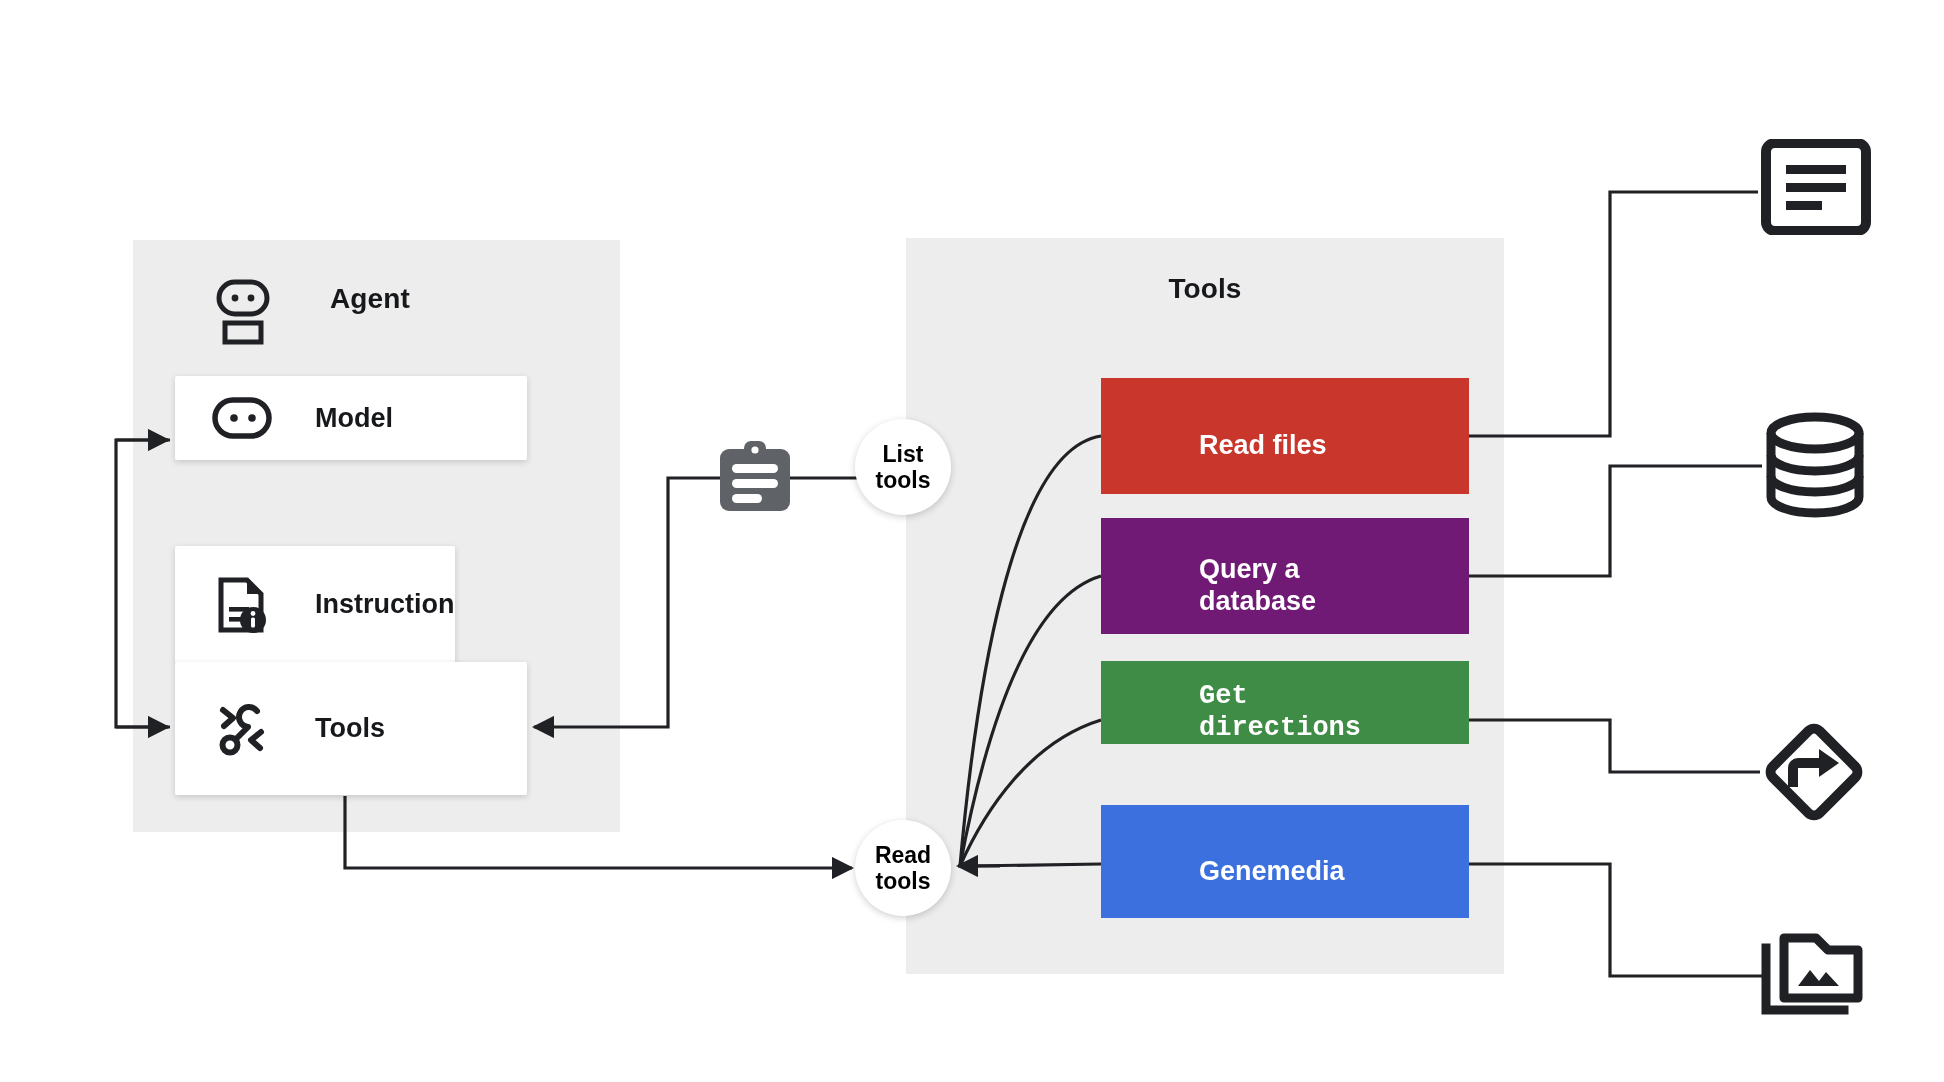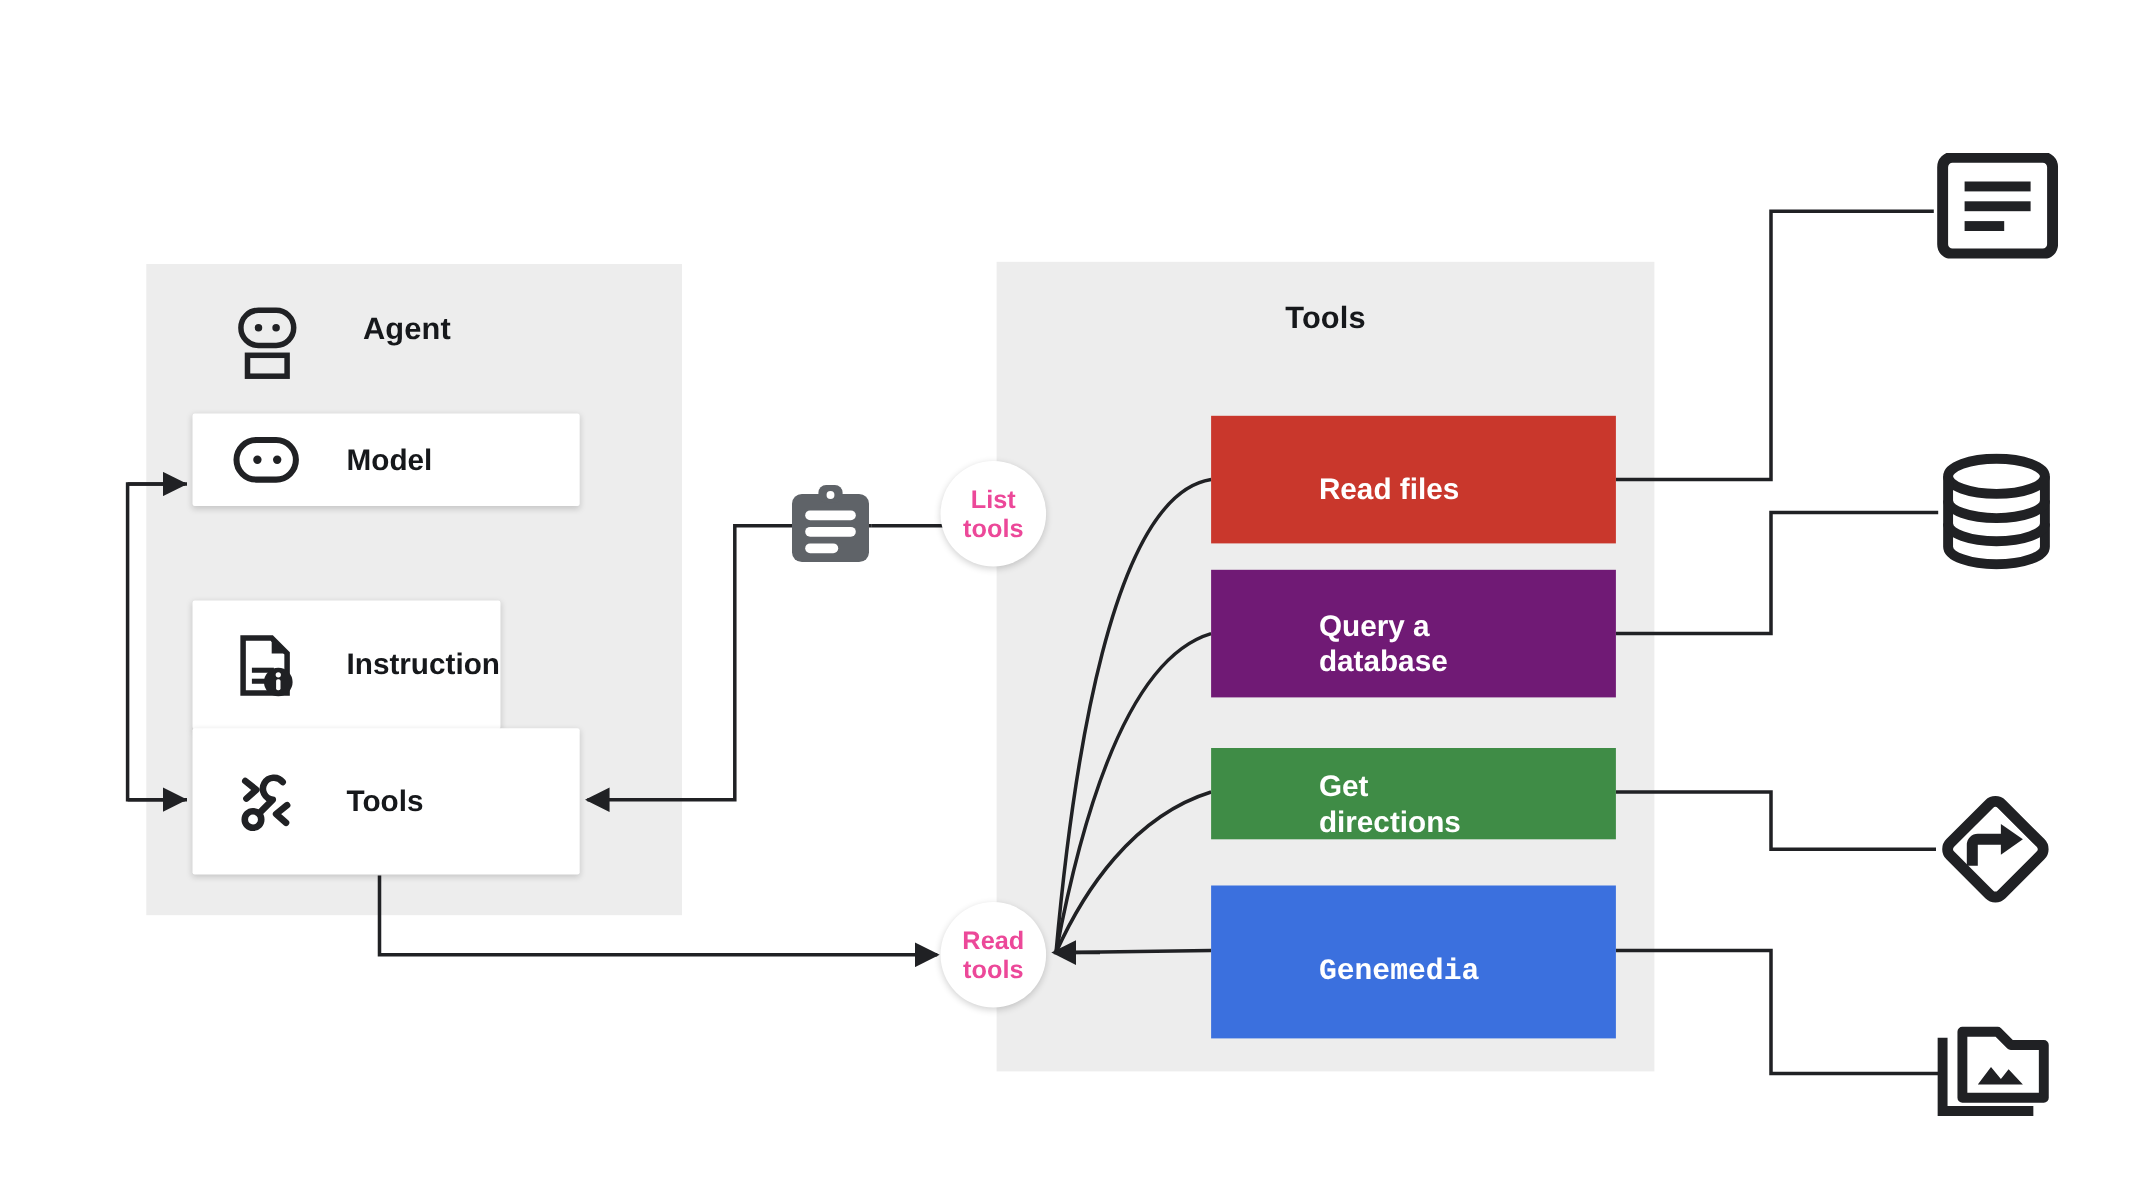--- a/index.html
+++ b/index.html
@@ -26,28 +26,28 @@
   #card-model{left:175px;top:376px;width:352px;height:84px;}
   #card-instruction{left:175px;top:531px;width:280px;height:117px;margin-top:15px;}
   #card-tools{left:175px;top:662px;width:352px;height:133px;}
 
   
   .chip{position:absolute;left:1101px;width:368px;display:flex;align-items:center;}
   .chip-label{color:#fff;font-weight:700;font-size:27px;line-height:1.18;
               padding-left:98px;white-space:pre-line;margin-top:20px;}
   #chip-0{top:378px;height:116px;}
   #chip-1{top:518px;height:116px;}
-  #chip-2{top:680px;height:83px;}
-  #chip-3{top:805px;height:139px;font-family:Liberation Mono, monospace;}
+  #chip-2{top:661px;height:83px;font-family:Liberation Mono, monospace;}
+  #chip-3{top:805px;height:113px;}
 
   
   .bubble{position:absolute;border-radius:50%;background:#fff;
           box-shadow:0 2px 7px rgba(0,0,0,.19);
           display:flex;align-items:center;justify-content:center;text-align:center;
-          font-weight:700;font-size:23px;line-height:1.15;color:#ec4899;
+          font-weight:700;font-size:23px;line-height:1.15;color:#000000;
           white-space:pre-line;z-index:5;}
   #bubble-list{left:855px;top:419px;width:96px;height:96px;}
   #bubble-call{left:855px;top:820px;width:96px;height:96px;}
 
   
   .ficon{position:absolute;}
   #icon-clipboard{left:718px;top:441px;width:74px;height:74px;}
   #icon-doc{left:1761px;top:139px;width:110px;height:96px;}
   #icon-db{left:1765px;top:412px;width:100px;height:106px;}
   #icon-sign{left:1755px;top:713px;width:118px;height:118px;}

